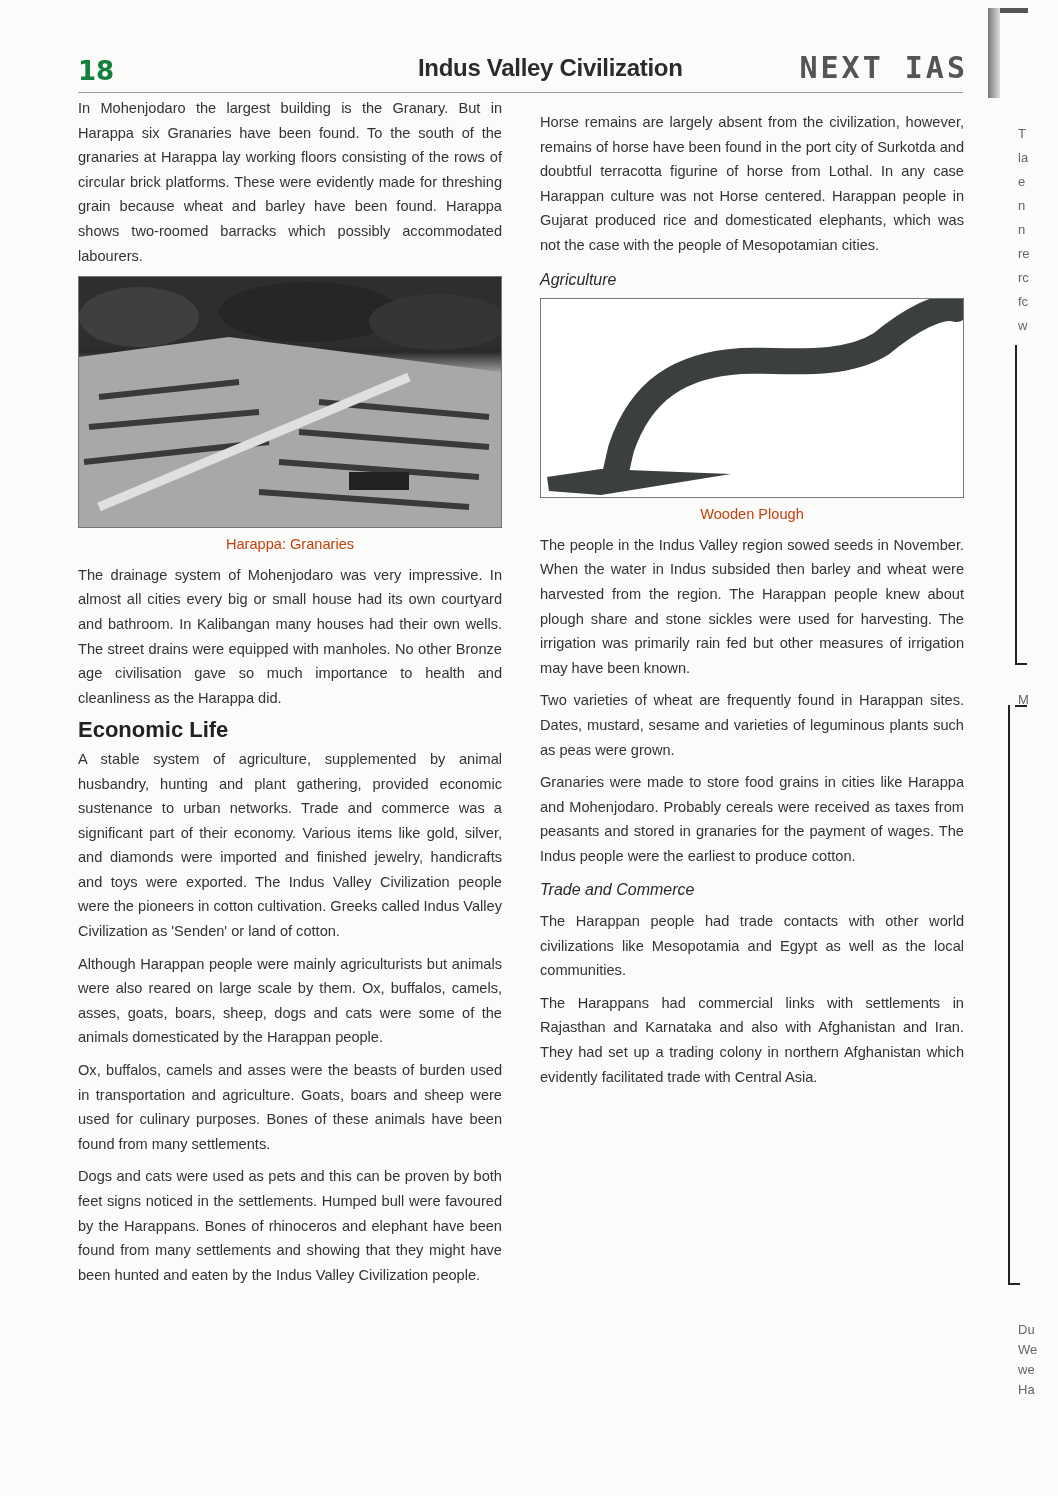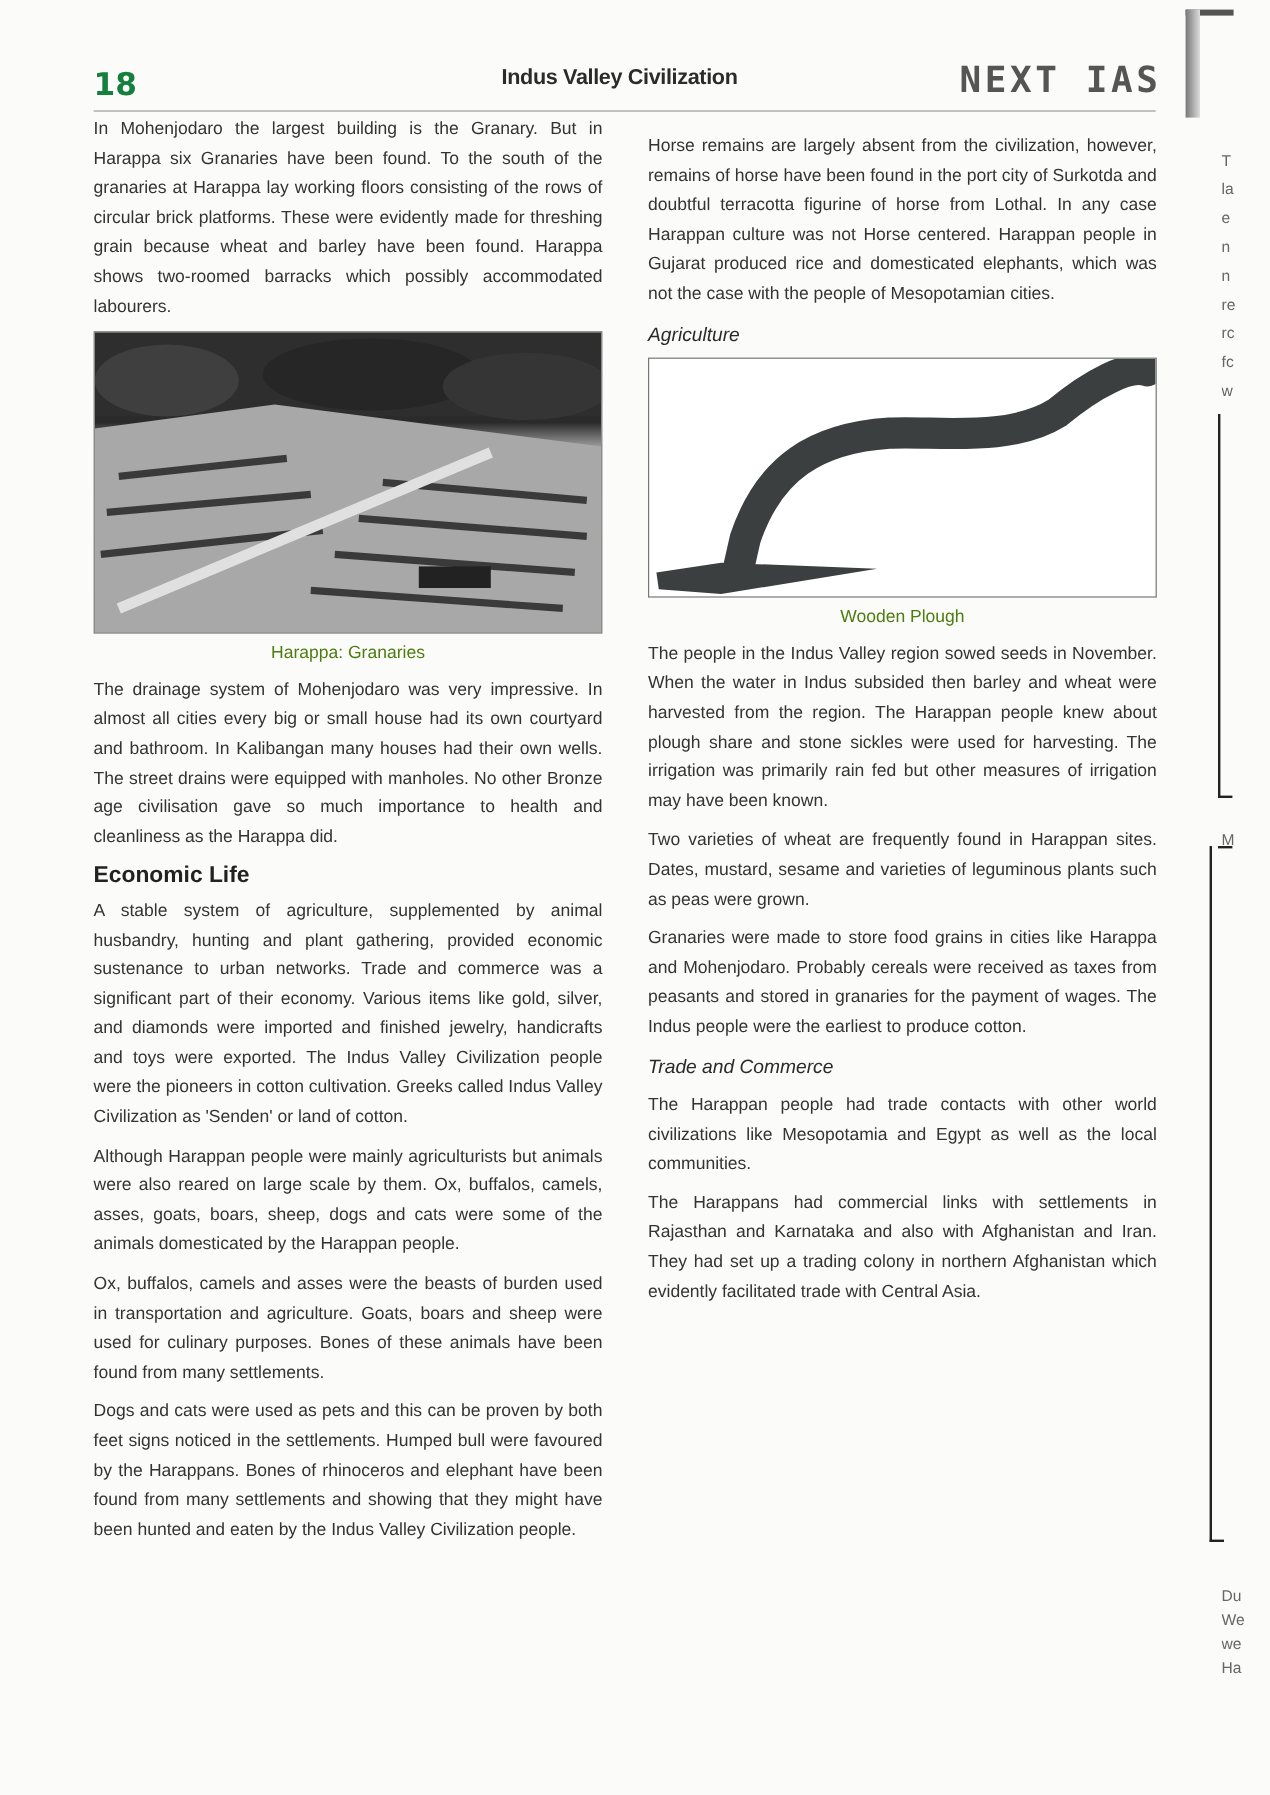--- a/index.html
+++ b/index.html
@@ -3,35 +3,35 @@
 <meta charset="utf-8">
 <style>
   html, body { margin: 0; padding: 0; }
   body {
     width: 1058px; height: 1496px; position: relative; overflow: hidden;
     background: #fbfbfa; color: #2a2a2a;
     font-family: "Liberation Sans", sans-serif;
   }
   .header { position: absolute; left: 78px; top: 48px; width: 890px; height: 50px; }
   .page-num { position: absolute; left: 0; top: 8px; font-size: 26px; font-weight: bold; color: #15803d; font-family: "DejaVu Sans", sans-serif; }
-  .running-title { position: absolute; left: 340px; top: 6px; font-size: 18px; font-weight: bold; color: #2b2b2b; letter-spacing: -0.3px; }
+  .running-title { position: absolute; left: 340px; top: 6px; font-size: 24px; font-weight: bold; color: #2b2b2b; letter-spacing: -0.3px; }
   .brand { position: absolute; right: 0; top: 2px; font-size: 30px; font-weight: bold; color: #555; letter-spacing: 3px; font-family: "DejaVu Sans Mono", monospace; }
   .rule { position: absolute; left: 0; top: 44px; width: 885px; height: 1px; background: #9a9a9a; }
 
   .col { position: absolute; width: 424px; font-size: 14.6px; line-height: 24.6px; color: #333; }
   .col p { margin: 0 0 8px 0; text-align: justify; }
   .col-left { left: 78px; top: 96px; }
   .col-right { left: 540px; top: 110px; }
 
-  h2.section { margin: 8px 0 4px 0; font-size: 19px; font-weight: bold; color: #222; }
+  h2.section { margin: 8px 0 4px 0; font-size: 22px; font-weight: bold; color: #222; }
   h3.sub { margin: 10px 0 6px 0; font-size: 16px; font-style: italic; font-weight: normal; color: #2a2a2a; }
 
   .figure { margin: 6px 0 0 0; }
   .frame { border: 1px solid #777; background: #fff; position: relative; overflow: hidden; }
-  .caption { text-align: center; font-size: 14.6px; color: #4d7c0f; margin: 4px 0 6px 0; }
+  .caption { text-align: center; font-size: 14.6px; color: #c2410c; margin: 4px 0 6px 0; }
 
   .photo { width: 422px; height: 250px; background: linear-gradient(#3a3a3a 0%, #2a2a2a 30%, #9a9a9a 38%, #bdbdbd 60%, #8a8a8a 100%); }
   .photo svg, .plough svg { position: absolute; left: 0; top: 0; }
   .plough { width: 422px; height: 198px; }
   .edge-bar { position: absolute; left: 988px; top: 8px; width: 12px; height: 90px; background: linear-gradient(90deg,#777,#ddd); }
   .edge-bar-top { position: absolute; left: 988px; top: 8px; width: 40px; height: 5px; background: #555; }
   .edge-frag { position: absolute; left: 1018px; font-size: 13px; color: #666; line-height: 24px; width: 40px; overflow: hidden; white-space: nowrap; }
   .edge-line { position: absolute; background: #222; }
 </style>
 </head>

